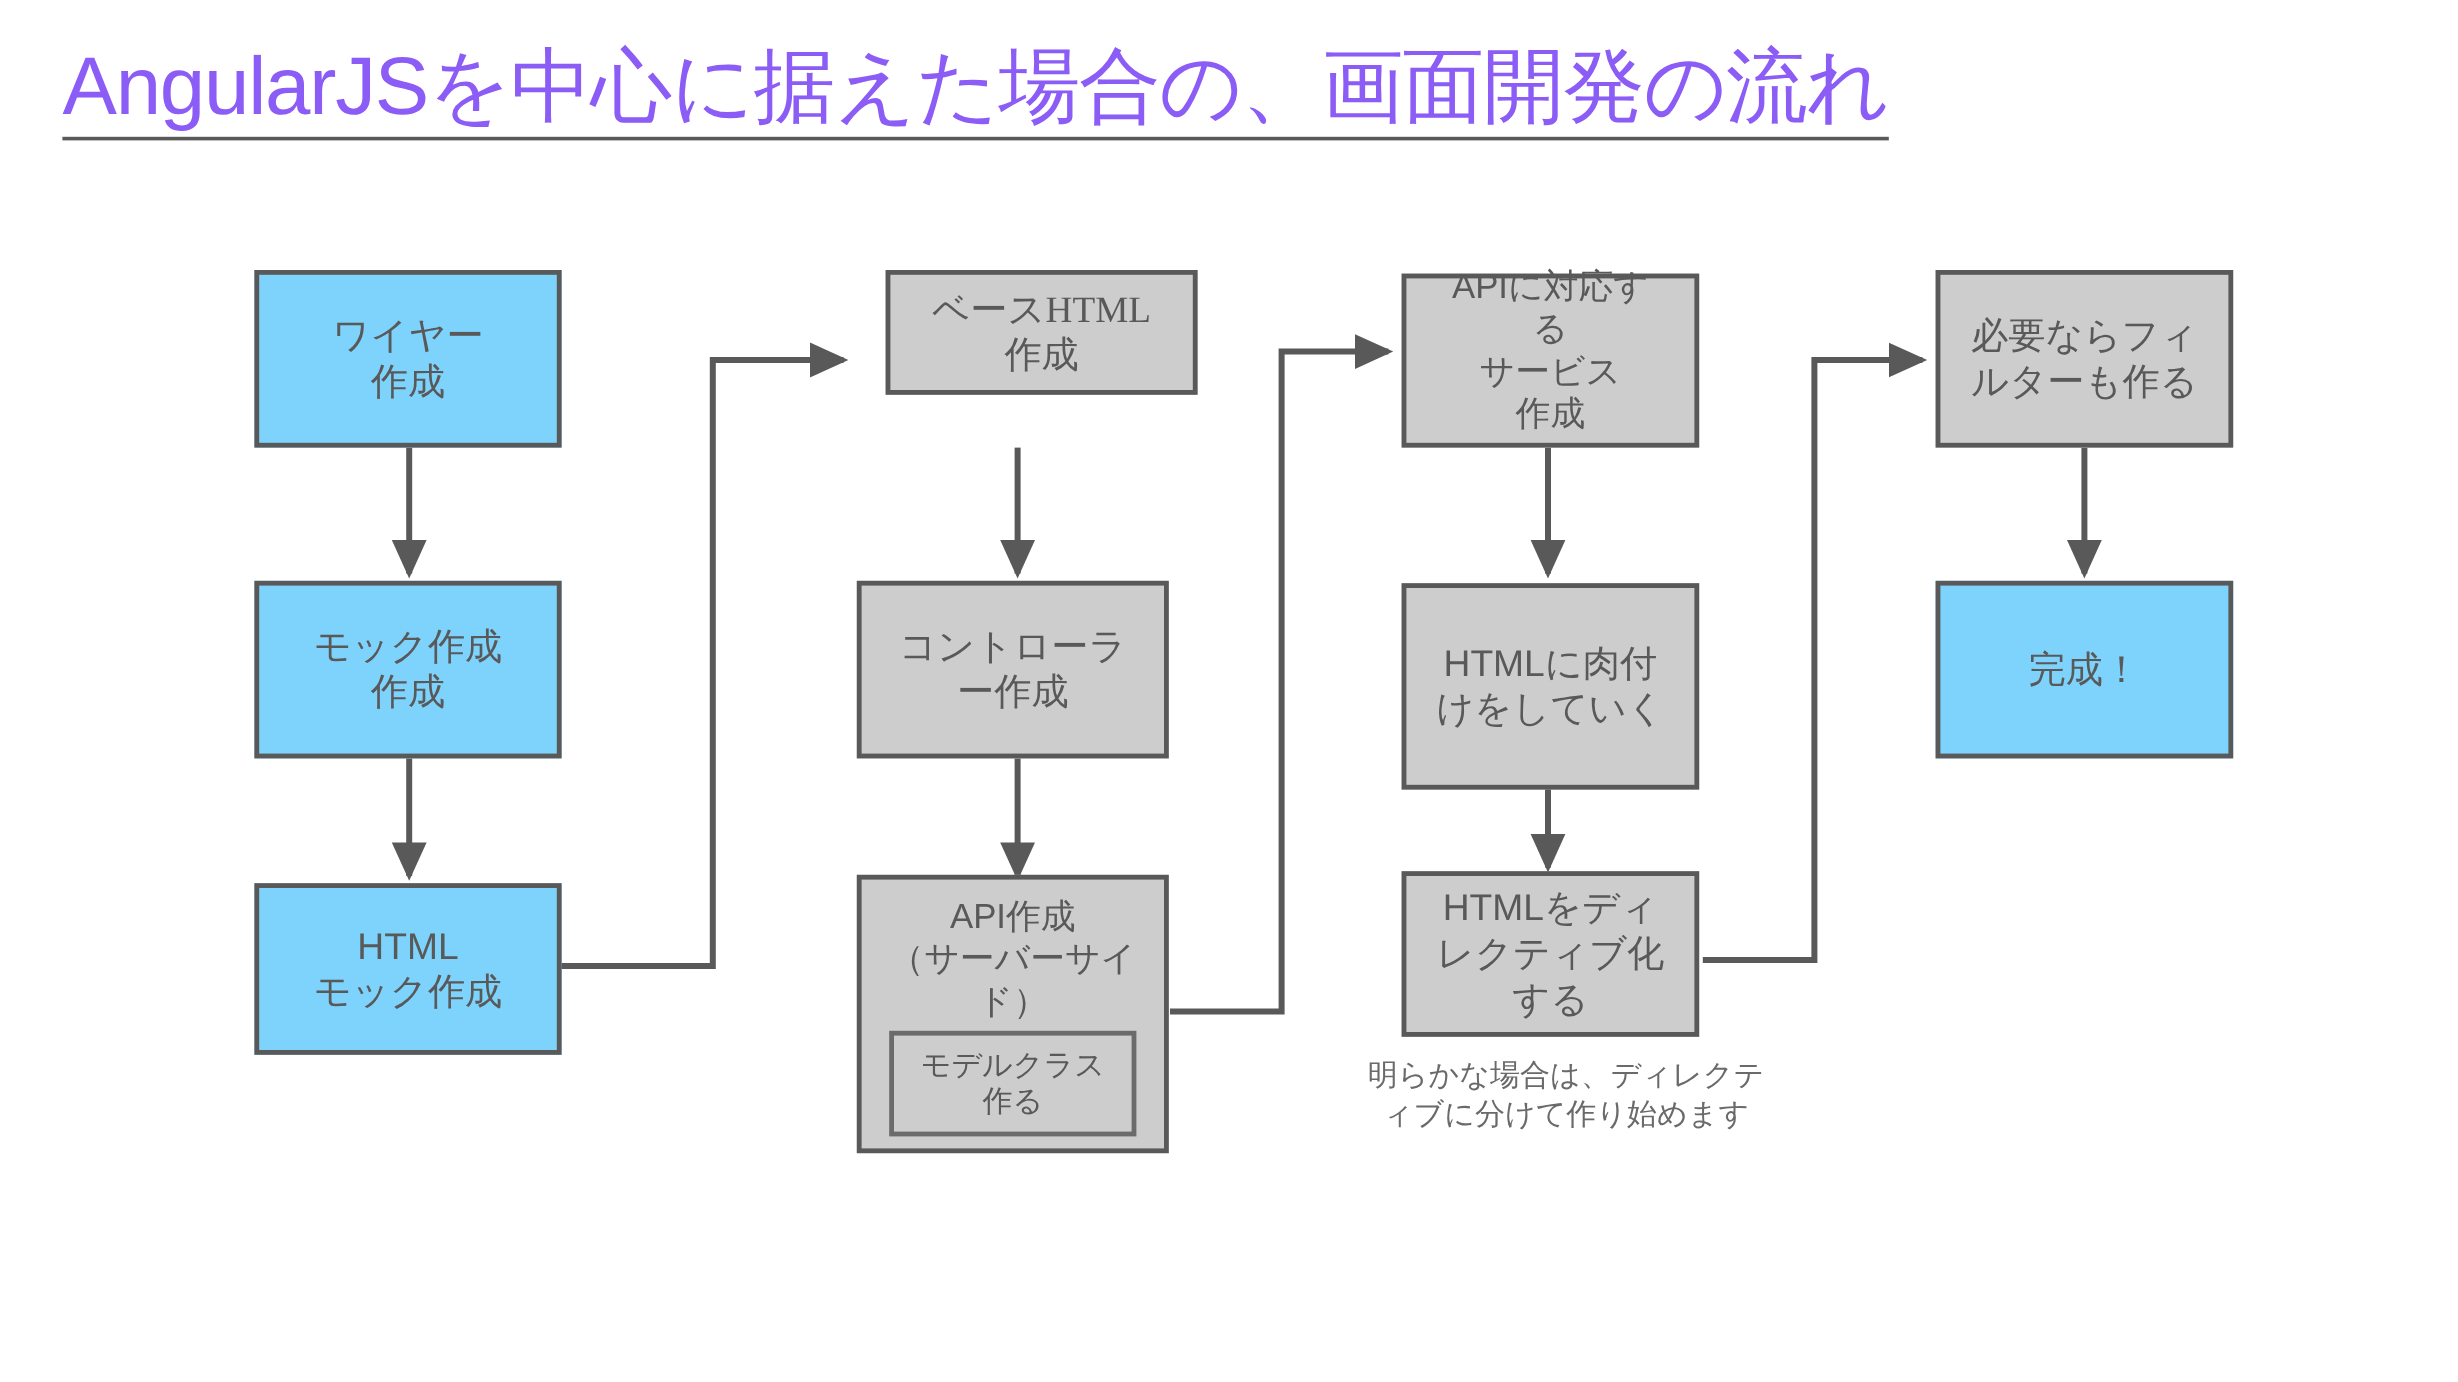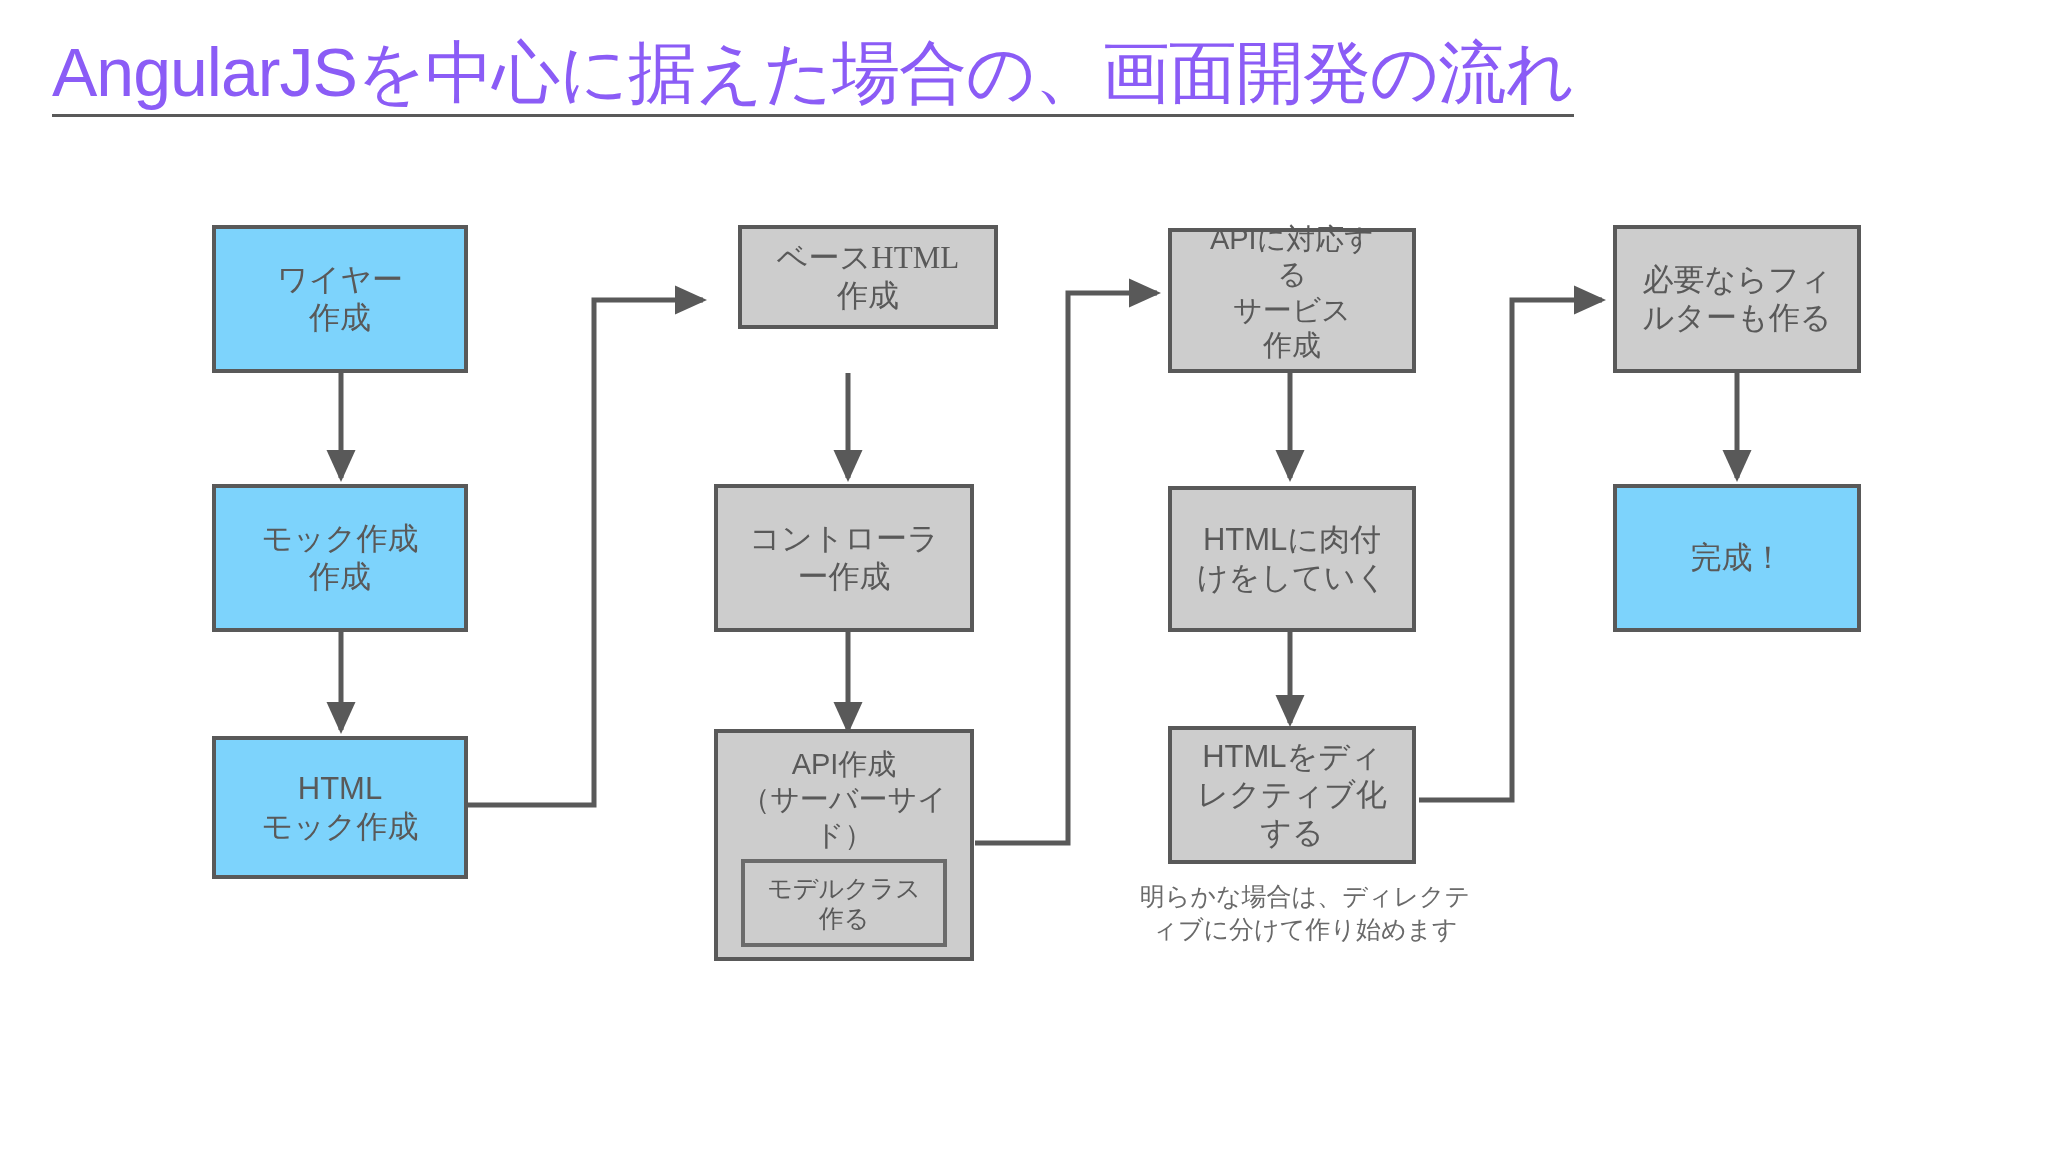--- a/index.html
+++ b/index.html
@@ -182,21 +182,21 @@
 ー作成</span>
   </div>
 
   <div class="node fill-gray overflow-text" style="left:1168px; top:228px; width:248px; height:145px;">
     <span class="label sz-md">APIに対応す
 る
 サービス
 作成</span>
   </div>
 
-  <div class="node fill-gray" style="left:1168px; top:486px; width:248px; height:146px;">
+  <div class="node fill-gray" style="left:1168px; top:486px; width:248px; height:172px;">
     <span class="label sz-lg">HTMLに肉付
 けをしていく</span>
   </div>
 
   <div class="node fill-gray" style="left:1168px; top:726px; width:248px; height:138px;justify-content:center;">
     <span class="label sz-lg">HTMLをディ
 レクティブ化
 する</span>
   </div>
 

